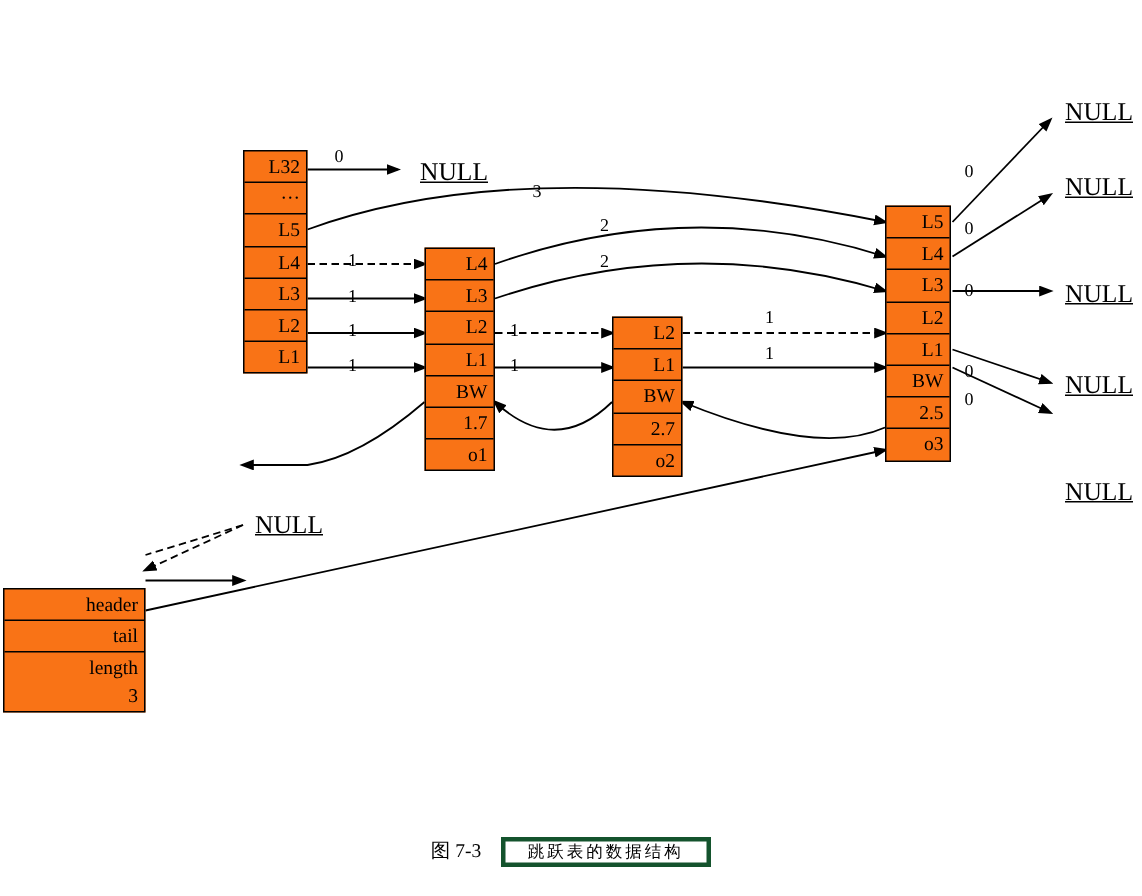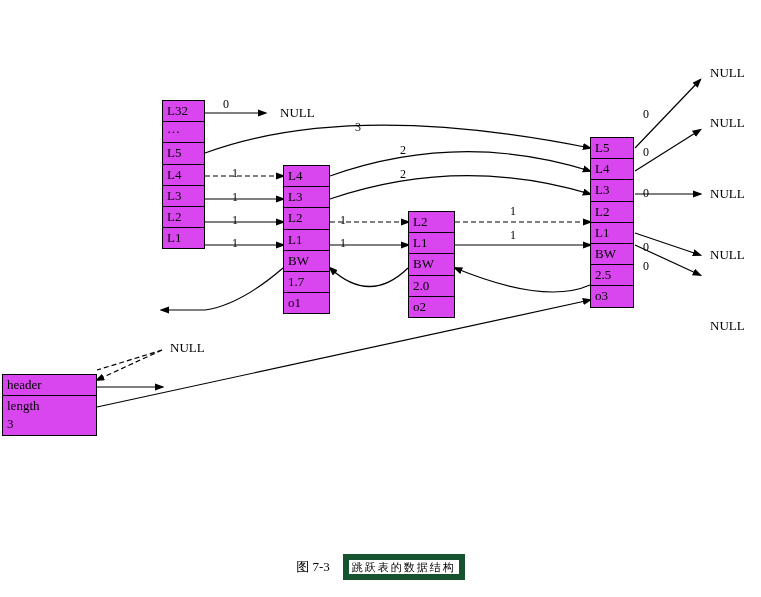--- a/index.html
+++ b/index.html
@@ -19,36 +19,37 @@
     }
     svg.diagram-svg {
       position: absolute;
       top: 0; left: 0;
       width: 761px;
       height: 597px;
     }
     .node-box {
       position: absolute;
       border: 1.5px solid #000;
-      background: #d946ef;
-      text-align: left;
+      background: #f97316;
+      text-align: right;
     }
     .node-box .cell {
       border-bottom: 1px solid #000;
       padding: 1px 4px;
       line-height: 1.4;
       white-space: nowrap;
     }
     .node-box .cell:last-child {
       border-bottom: none;
     }
     .null-label {
       position: absolute;
       font-family: serif;
-      font-size: 13px;
+      font-size: 17px;
+      text-decoration: underline;
     }
     .edge-label {
       position: absolute;
       font-family: serif;
       font-size: 12px;
     }
     .caption {
       position: absolute;
       font-family: serif;
       font-size: 13px;
@@ -113,22 +114,23 @@
     <line x1="635" y1="233" x2="700" y2="255" stroke="#000" stroke-width="1.2" marker-end="url(#arrow)"></line>
 
     <line x1="635" y1="245" x2="700" y2="275" stroke="#000" stroke-width="1.2" marker-end="url(#arrow)"></line>
 
     <line x1="162" y1="350" x2="97" y2="380" stroke="#000" stroke-width="1.2" stroke-dasharray="5,3" marker-end="url(#arrow)"></line>
 
     <path d="M162,350 Q130,360 97,370" fill="none" stroke="#000" stroke-width="1.2" stroke-dasharray="5,3"></path>
 
   </svg>
 
-  <div class="node-box" style="left:2px; top:374px; width:95px;">
+  <div class="node-box" style="left:2px; top:392px; width:95px;">
     <div class="cell">header</div>
+    <div class="cell">tail</div>
     <div class="cell">length<br>3</div>
   </div>
 
   <div class="node-box" style="left:162px; top:100px; width:43px;">
     <div class="cell">L32</div>
     <div class="cell">···</div>
     <div class="cell">L5</div>
     <div class="cell">L4</div>
     <div class="cell">L3</div>
     <div class="cell">L2</div>
@@ -142,21 +144,21 @@
     <div class="cell">L1</div>
     <div class="cell">BW</div>
     <div class="cell">1.7</div>
     <div class="cell">o1</div>
   </div>
 
   <div class="node-box" style="left:408px; top:211px; width:47px;">
     <div class="cell">L2</div>
     <div class="cell">L1</div>
     <div class="cell">BW</div>
-    <div class="cell">2.0</div>
+    <div class="cell">2.7</div>
     <div class="cell">o2</div>
   </div>
 
   <div class="node-box" style="left:590px; top:137px; width:44px;">
     <div class="cell">L5</div>
     <div class="cell">L4</div>
     <div class="cell">L3</div>
     <div class="cell">L2</div>
     <div class="cell">L1</div>
     <div class="cell">BW</div>
@@ -186,16 +188,16 @@
   <div class="edge-label" style="left:510px; top:228px;">1</div>
   <div class="edge-label" style="left:643px; top:107px;">0</div>
   <div class="edge-label" style="left:643px; top:145px;">0</div>
   <div class="edge-label" style="left:643px; top:186px;">0</div>
   <div class="edge-label" style="left:643px; top:240px;">0</div>
   <div class="edge-label" style="left:643px; top:259px;">0</div>
 
   <div class="caption" style="left:200px; top:558px; width:361px; font-size:13px;">
     <span>图 7-3</span>
     &nbsp;&nbsp;
-    <span style="font-size:11px; border:6px solid #14532d; padding:1px 3px; letter-spacing:2px;">跳跃表的数据结构</span>
+    <span style="font-size:11px; border:3px solid #14532d; padding:1px 15px; letter-spacing:2px;">跳跃表的数据结构</span>
   </div>
 
 </div>
 
 </body></html>

